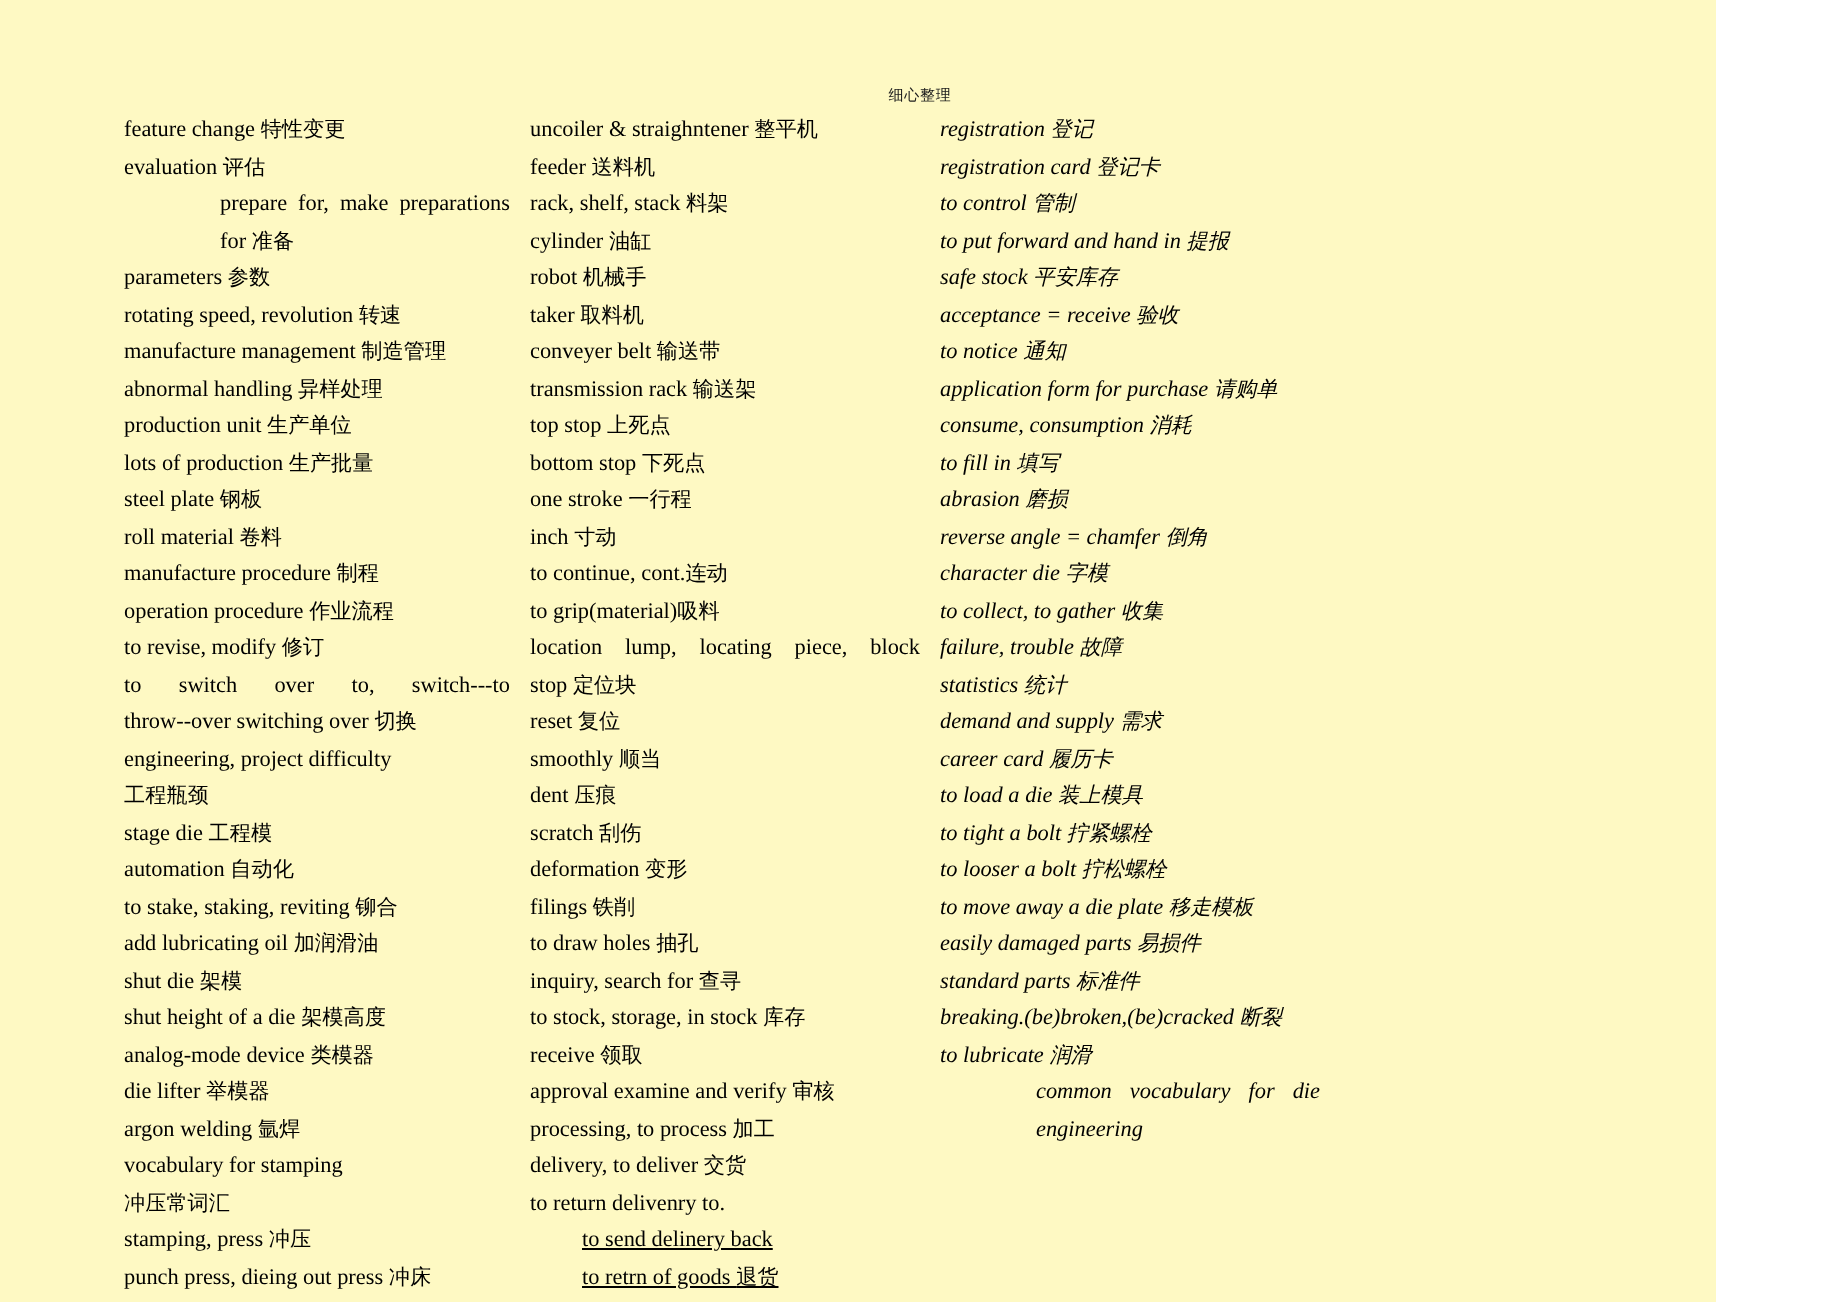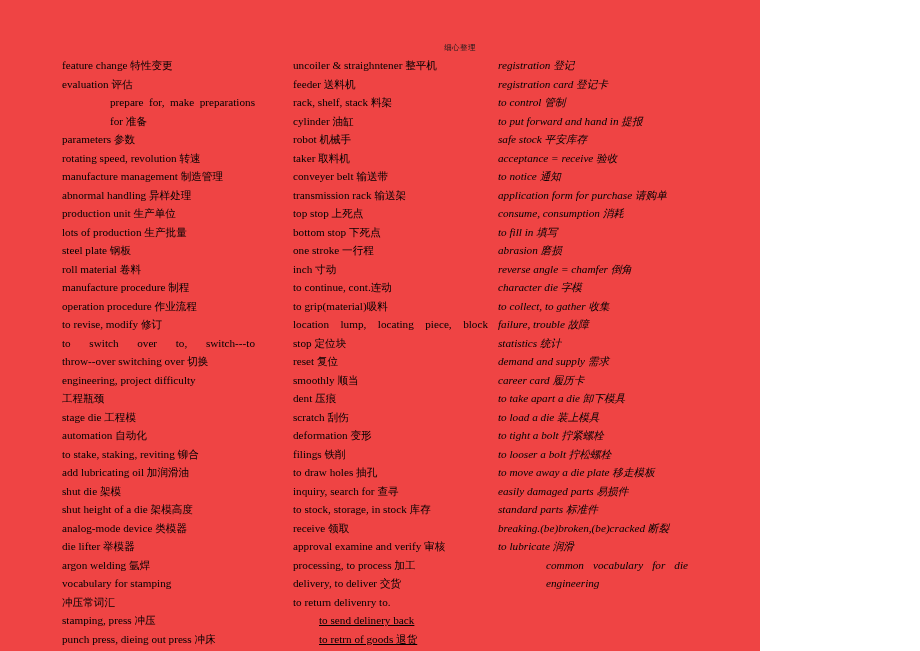--- a/index.html
+++ b/index.html
@@ -9,23 +9,23 @@
   }
   body {
     width: 920px;
     height: 651px;
     font-family: "Liberation Serif", "DejaVu Serif", serif;
     color: #000000;
     overflow: hidden;
   }
   .page {
     position: relative;
-    width: 760px;
+    width: 858px;
     height: 651px;
-    background: #ef4444;
+    background: #fef9c3;
     box-sizing: border-box;
     padding-left: 48px;
   }
   .page-header {
     position: absolute;
     top: 43px;
     left: 0;
     width: 920px;
     text-align: center;
     font-size: 7.5px;
@@ -39,21 +39,21 @@
     top: 56px;
     left: 62px;
     width: 800px;
     display: flex;
     align-items: flex-start;
   }
   .col {
     box-sizing: border-box;
   }
   .col-1 { width: 203px; padding-right: 10px; }
-  .col-2 { width: 205px; padding-right: 10px; margin-left: 28px; }
+  .col-2 { width: 205px; padding-right: 10px; }
   .col-3 { width: 190px; font-style: italic; }
 
   .entry {
     font-size: 11.2px;
     line-height: 18.5px;
     margin: 0;
     padding: 0;
     text-align: left;
     white-space: normal;
     word-spacing: 0px;
@@ -163,21 +163,20 @@
         <p class="entry">consume, consumption <span class="cjk">消耗</span></p>
         <p class="entry">to fill in <span class="cjk">填写</span></p>
         <p class="entry">abrasion <span class="cjk">磨损</span></p>
         <p class="entry">reverse angle = chamfer <span class="cjk">倒角</span></p>
         <p class="entry">character die <span class="cjk">字模</span></p>
         <p class="entry">to collect, to gather <span class="cjk">收集</span></p>
         <p class="entry">failure, trouble <span class="cjk">故障</span></p>
         <p class="entry">statistics <span class="cjk">统计</span></p>
         <p class="entry">demand and supply <span class="cjk">需求</span></p>
         <p class="entry">career card <span class="cjk">履历卡</span></p>
-        <p class="entry">to take apart a die <span class="cjk">卸下模具</span></p>
         <p class="entry">to load a die <span class="cjk">装上模具</span></p>
         <p class="entry">to tight a bolt <span class="cjk">拧紧螺栓</span></p>
         <p class="entry">to looser a bolt <span class="cjk">拧松螺栓</span></p>
         <p class="entry">to move away a die plate <span class="cjk">移走模板</span></p>
         <p class="entry">easily damaged parts <span class="cjk">易损件</span></p>
         <p class="entry">standard parts <span class="cjk">标准件</span></p>
         <p class="entry">breaking.(be)broken,(be)cracked <span class="cjk">断裂</span></p>
         <p class="entry">to lubricate <span class="cjk">润滑</span></p>
         <p class="entry justify-top">common vocabulary for die engineering</p>
       </div>

